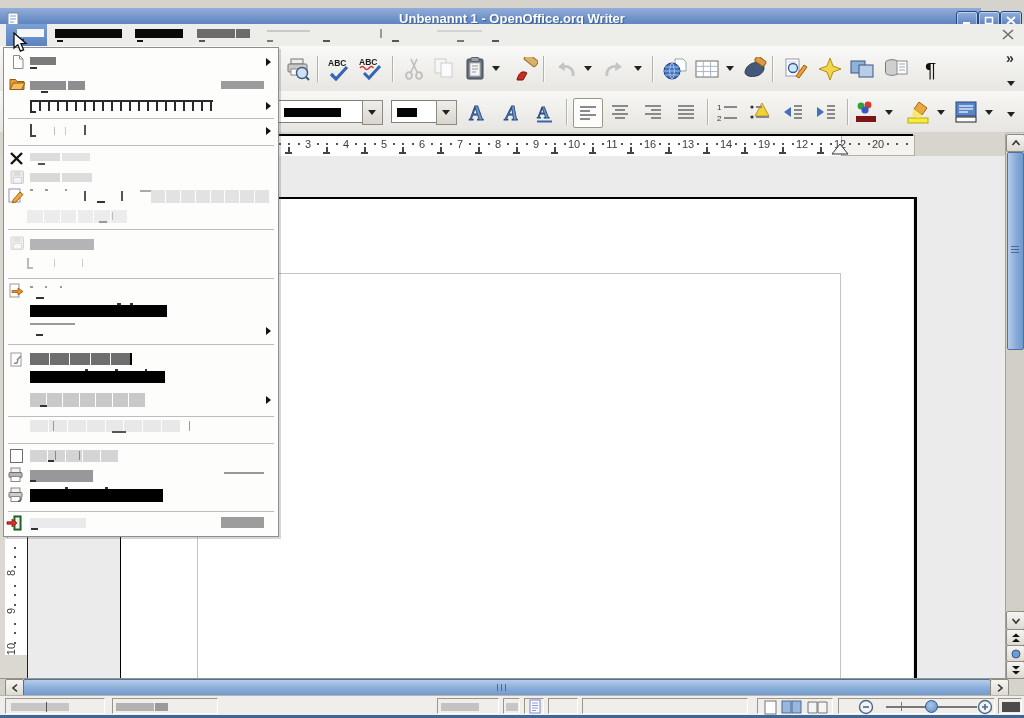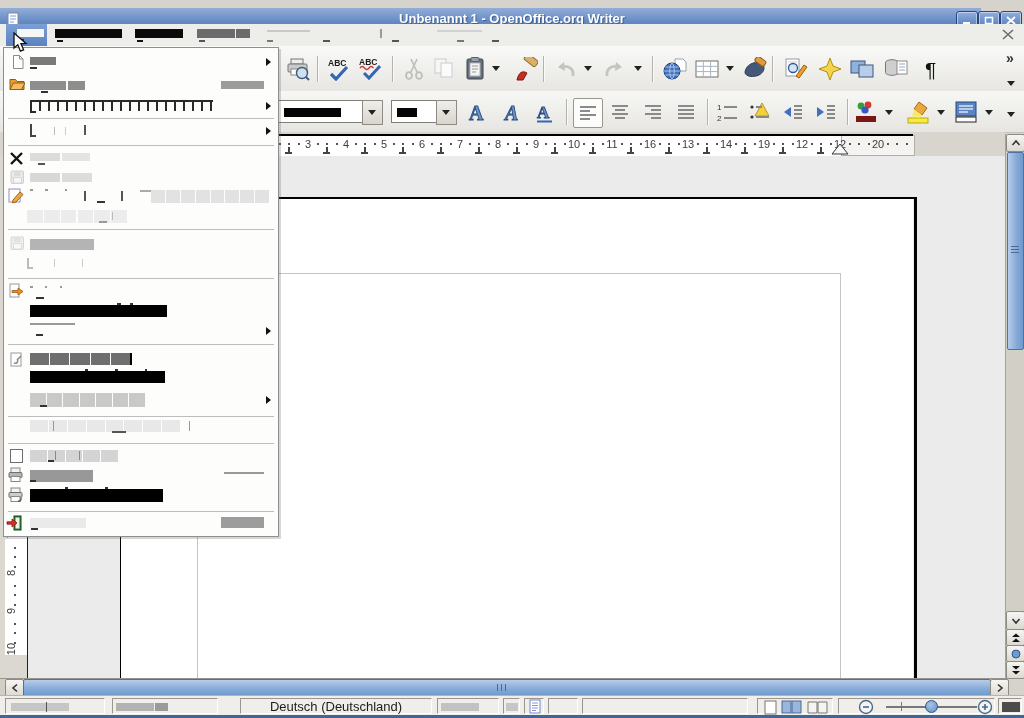--- a/index.html
+++ b/index.html
@@ -555,23 +555,20 @@
   <div id="statusbar">
       <div class="cell" style="left: 5px; width: 100px;">
         <div style="position: absolute; left: 5px; top: 4px; width: 35px; height: 8px; background: rgb(198, 198, 198);"></div>
         <div style="position: absolute; left: 41px; top: 4px; width: 22px; height: 8px; background: rgb(198, 198, 198);"></div>
         <div style="position: absolute; left: 40px; top: 3px; width: 1px; height: 10px; background: rgb(85, 85, 85);"></div>
       </div>
       <div class="cell" style="left: 112px; width: 106px;">
         <div style="position: absolute; left: 3px; top: 4px; width: 38px; height: 8px; background: rgb(178, 178, 178);"></div>
         <div style="position: absolute; left: 42px; top: 4px; width: 13px; height: 8px; background: rgb(154, 154, 154);"></div>
       </div>
-      <div class="cell" style="left: 240px; width: 192px;">
-        <span style="position: absolute; left: 0px; top: 0px; width: 100%; text-align: center;">Deutsch (Deutschland)</span>
-      </div>
       <div class="cell" style="left: 437px; width: 62px;">
         <div style="position: absolute; left: 3px; top: 4px; width: 38px; height: 8px; background: rgb(194, 194, 194);"></div>
       </div>
       <div class="cell" style="left: 503px; width: 17px;">
         <div style="position: absolute; left: 2px; top: 4px; width: 12px; height: 8px; background: rgb(198, 198, 198);"></div>
       </div>
       <div class="cell" style="left: 524px; width: 20px;">
         <span style="position: absolute; left: 3px; top: 0px; line-height: 0;"><svg xmlns="http://www.w3.org/2000/svg" width="14" height="15" viewBox="0 0 14 15">
             <rect x="2" y="1" width="10" height="13" fill="#fff" stroke="#7a86c8"></rect>
             <path d="M4 4h6M4 6.5h6M4 9h6M4 11.5h4" stroke="#8a96d4"></path>

